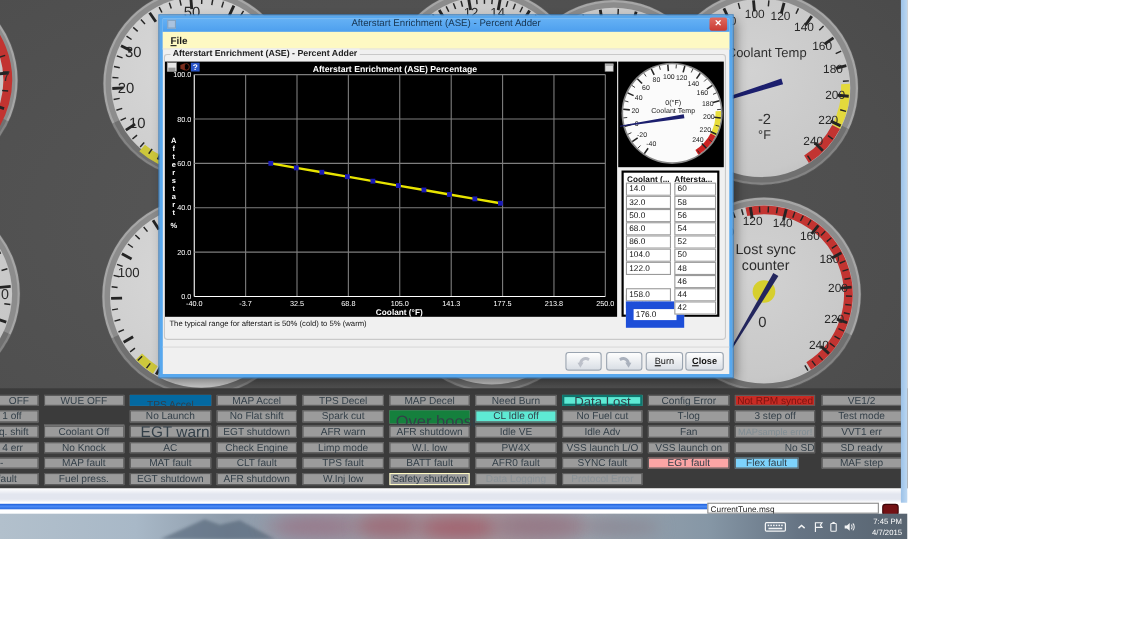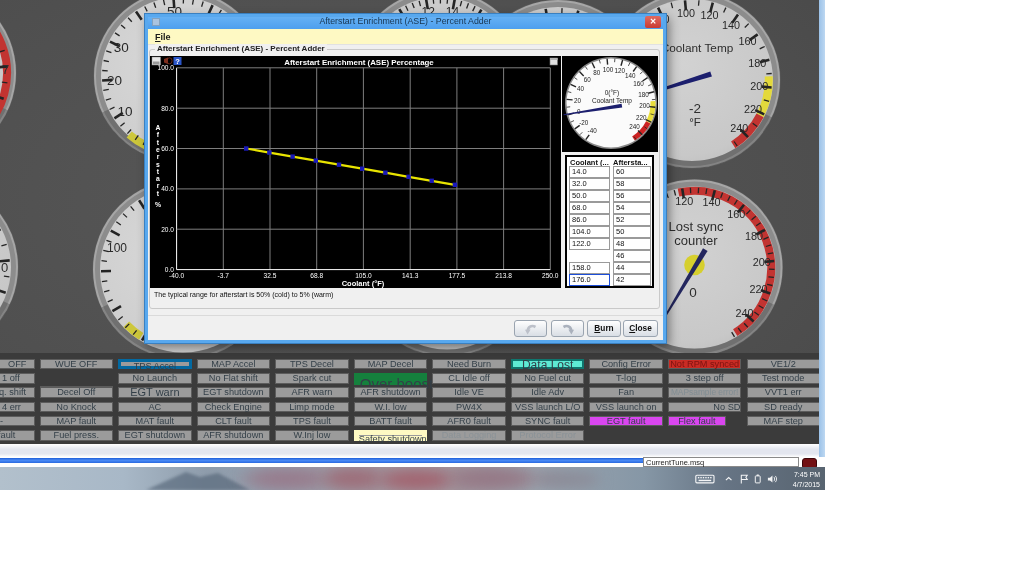--- a/index.html
+++ b/index.html
@@ -415,45 +415,45 @@
       <text x="744.4" y="316.9" font-size="10.8" fill="#282828" text-anchor="middle">240</text>
       <text x="696" y="231" font-size="13" fill="#2e2e2e" text-anchor="middle" font-weight="normal">Lost sync</text>
       <text x="696" y="245" font-size="13" fill="#2e2e2e" text-anchor="middle" font-weight="normal">counter</text>
       <text x="693" y="297" font-size="13.5" fill="#2e2e2e" text-anchor="middle" font-weight="normal">0</text>
       <circle cx="694.5" cy="265" r="10.3" fill="#d6cf2e"></circle>
       <polygon points="707.6,251 665.8,316.9 664.5,316.1 703,248.2" fill="#23265e"></polygon>
     </svg>
 <div style="position:absolute;left:0;top:353px;width:825px;height:91px;background:#3b3b3b;overflow:hidden">
       <div style="position:absolute;left:-39.0px;top:5.8px;width:73.5px;height:10.5px;background:#9b9b9b;border:1px solid #5c5c5c;box-sizing:border-box;font-size:9.2px;line-height:9.6px;text-align:center;color:#333f48;white-space:nowrap"></div>
       <div style="position:absolute;left:39.5px;top:5.8px;width:73.5px;height:10.5px;background:#9b9b9b;border:1px solid #5c5c5c;box-sizing:border-box;font-size:9.2px;line-height:9.6px;text-align:center;color:#333f48;white-space:nowrap">WUE OFF</div>
-      <div style="position:absolute;left:118.1px;top:5.8px;width:73.5px;height:10.5px;background:#9b9b9b;border:3px solid #0369a1;box-sizing:border-box;font-size:9.2px;line-height:9.6px;text-align:center;color:#333f48;white-space:nowrap">TPS Accel</div>
+      <div style="position:absolute;left:118.1px;top:5.8px;width:73.5px;height:10.5px;background:#9b9b9b;border:5px solid #0369a1;box-sizing:border-box;font-size:9.2px;line-height:9.6px;text-align:center;color:#333f48;white-space:nowrap">TPS Accel</div>
       <div style="position:absolute;left:196.6px;top:5.8px;width:73.5px;height:10.5px;background:#9b9b9b;border:1px solid #5c5c5c;box-sizing:border-box;font-size:9.2px;line-height:9.6px;text-align:center;color:#333f48;white-space:nowrap">MAP Accel</div>
       <div style="position:absolute;left:275.2px;top:5.8px;width:73.5px;height:10.5px;background:#9b9b9b;border:1px solid #5c5c5c;box-sizing:border-box;font-size:9.2px;line-height:9.6px;text-align:center;color:#333f48;white-space:nowrap">TPS Decel</div>
       <div style="position:absolute;left:353.8px;top:5.8px;width:73.5px;height:10.5px;background:#9b9b9b;border:1px solid #5c5c5c;box-sizing:border-box;font-size:9.2px;line-height:9.6px;text-align:center;color:#333f48;white-space:nowrap">MAP Decel</div>
       <div style="position:absolute;left:432.3px;top:5.8px;width:73.5px;height:10.5px;background:#9b9b9b;border:1px solid #5c5c5c;box-sizing:border-box;font-size:9.2px;line-height:9.6px;text-align:center;color:#333f48;white-space:nowrap">Need Burn</div>
       <div style="position:absolute;left:510.9px;top:5.8px;width:73.5px;height:10.5px;background:#5eead4;border:2px solid #0f766e;box-sizing:border-box;font-size:12px;line-height:9.6px;text-align:center;color:#333f48;white-space:nowrap">Data Lost</div>
       <div style="position:absolute;left:589.4px;top:5.8px;width:73.5px;height:10.5px;background:#9b9b9b;border:1px solid #5c5c5c;box-sizing:border-box;font-size:9.2px;line-height:9.6px;text-align:center;color:#333f48;white-space:nowrap">Config Error</div>
       <div style="position:absolute;left:667.9px;top:5.8px;width:73.5px;height:10.5px;background:#c92b24;border:1px solid #5c5c5c;box-sizing:border-box;font-size:9.2px;line-height:9.6px;text-align:center;color:#7d1410;white-space:nowrap">Not RPM synced</div>
       <div style="position:absolute;left:746.5px;top:5.8px;width:73.5px;height:10.5px;background:#9b9b9b;border:1px solid #5c5c5c;box-sizing:border-box;font-size:9.2px;line-height:9.6px;text-align:center;color:#333f48;white-space:nowrap">VE1/2</div>
       <div style="position:absolute;left:8px;top:5.8px;font-size:9.2px;line-height:10px;color:#333f48;white-space:nowrap">OFF</div>
       <div style="position:absolute;left:-39.0px;top:20.1px;width:73.5px;height:10.5px;background:#9b9b9b;border:1px solid #5c5c5c;box-sizing:border-box;font-size:9.2px;line-height:9.6px;text-align:center;color:#333f48;white-space:nowrap"></div>
       <div style="position:absolute;left:39.5px;top:33px;width:73.5px;height:10.5px;background:#9b9b9b;border:1px solid #5c5c5c;box-sizing:border-box;font-size:9.2px;line-height:9.6px;text-align:center;color:#333f48;white-space:nowrap">N2O 2 off</div>
       <div style="position:absolute;left:118.1px;top:20.1px;width:73.5px;height:10.5px;background:#9b9b9b;border:1px solid #5c5c5c;box-sizing:border-box;font-size:9.2px;line-height:9.6px;text-align:center;color:#333f48;white-space:nowrap">No Launch</div>
       <div style="position:absolute;left:196.6px;top:20.1px;width:73.5px;height:10.5px;background:#9b9b9b;border:1px solid #5c5c5c;box-sizing:border-box;font-size:9.2px;line-height:9.6px;text-align:center;color:#333f48;white-space:nowrap">No Flat shift</div>
       <div style="position:absolute;left:275.2px;top:20.1px;width:73.5px;height:10.5px;background:#9b9b9b;border:1px solid #5c5c5c;box-sizing:border-box;font-size:9.2px;line-height:9.6px;text-align:center;color:#333f48;white-space:nowrap">Spark cut</div>
       <div style="position:absolute;left:353.8px;top:20.1px;width:73.5px;height:10.5px;background:#9b9b9b;border:6px solid #15803d;box-sizing:border-box;font-size:15px;line-height:9.6px;text-align:center;color:#333f48;white-space:nowrap">Over boost</div>
-      <div style="position:absolute;left:432.3px;top:20.1px;width:73.5px;height:10.5px;background:#a3a3a3;border:1px solid #5c5c5c;box-sizing:border-box;font-size:9.2px;line-height:9.6px;text-align:center;color:#333f48;white-space:nowrap">CL Idle off</div>
+      <div style="position:absolute;left:432.3px;top:20.1px;width:73.5px;height:10.5px;background:#5eead4;border:1px solid #5c5c5c;box-sizing:border-box;font-size:9.2px;line-height:9.6px;text-align:center;color:#333f48;white-space:nowrap">CL Idle off</div>
       <div style="position:absolute;left:510.9px;top:20.1px;width:73.5px;height:10.5px;background:#9b9b9b;border:1px solid #5c5c5c;box-sizing:border-box;font-size:9.2px;line-height:9.6px;text-align:center;color:#333f48;white-space:nowrap">No Fuel cut</div>
       <div style="position:absolute;left:589.4px;top:20.1px;width:73.5px;height:10.5px;background:#9b9b9b;border:1px solid #5c5c5c;box-sizing:border-box;font-size:9.2px;line-height:9.6px;text-align:center;color:#333f48;white-space:nowrap">T-log</div>
       <div style="position:absolute;left:667.9px;top:20.1px;width:73.5px;height:10.5px;background:#9b9b9b;border:1px solid #5c5c5c;box-sizing:border-box;font-size:9.2px;line-height:9.6px;text-align:center;color:#333f48;white-space:nowrap">3 step off</div>
       <div style="position:absolute;left:746.5px;top:20.1px;width:73.5px;height:10.5px;background:#9b9b9b;border:1px solid #5c5c5c;box-sizing:border-box;font-size:9.2px;line-height:9.6px;text-align:center;color:#333f48;white-space:nowrap">Test mode</div>
       <div style="position:absolute;left:2px;top:20.1px;font-size:9.2px;line-height:10px;color:#333f48;white-space:nowrap">1 off</div>
       <div style="position:absolute;left:-39.0px;top:34.3px;width:73.5px;height:10.5px;background:#9b9b9b;border:1px solid #5c5c5c;box-sizing:border-box;font-size:9.2px;line-height:9.6px;text-align:center;color:#333f48;white-space:nowrap"></div>
-      <div style="position:absolute;left:39.5px;top:34.3px;width:73.5px;height:10.5px;background:#9b9b9b;border:1px solid #5c5c5c;box-sizing:border-box;font-size:9.2px;line-height:9.6px;text-align:center;color:#333f48;white-space:nowrap">Decel Off</div>
-      <div style="position:absolute;left:118.1px;top:34.3px;width:73.5px;height:10.5px;background:#9b9b9b;border:1px solid #5c5c5c;box-sizing:border-box;font-size:11px;line-height:9.6px;text-align:center;color:#333f48;white-space:nowrap">EGT warn</div>
+      <div style="position:absolute;left:39.5px;top:34.3px;width:73.5px;height:10.5px;background:#9b9b9b;border:1px solid #5c5c5c;box-sizing:border-box;font-size:9.2px;line-height:9.6px;text-align:center;color:#333f48;white-space:nowrap">Coolant Off</div>
+      <div style="position:absolute;left:118.1px;top:34.3px;width:73.5px;height:10.5px;background:#9b9b9b;border:1px solid #5c5c5c;box-sizing:border-box;font-size:14px;line-height:9.6px;text-align:right;color:#333f48;white-space:nowrap">EGT warn</div>
       <div style="position:absolute;left:196.6px;top:34.3px;width:73.5px;height:10.5px;background:#9b9b9b;border:1px solid #5c5c5c;box-sizing:border-box;font-size:9.2px;line-height:9.6px;text-align:center;color:#333f48;white-space:nowrap">EGT shutdown</div>
       <div style="position:absolute;left:275.2px;top:34.3px;width:73.5px;height:10.5px;background:#9b9b9b;border:1px solid #5c5c5c;box-sizing:border-box;font-size:9.2px;line-height:9.6px;text-align:center;color:#333f48;white-space:nowrap">AFR warn</div>
       <div style="position:absolute;left:353.8px;top:34.3px;width:73.5px;height:10.5px;background:#9b9b9b;border:1px solid #5c5c5c;box-sizing:border-box;font-size:9.2px;line-height:9.6px;text-align:center;color:#333f48;white-space:nowrap">AFR shutdown</div>
       <div style="position:absolute;left:432.3px;top:34.3px;width:73.5px;height:10.5px;background:#9b9b9b;border:1px solid #5c5c5c;box-sizing:border-box;font-size:9.2px;line-height:9.6px;text-align:center;color:#333f48;white-space:nowrap">Idle VE</div>
       <div style="position:absolute;left:510.9px;top:34.3px;width:73.5px;height:10.5px;background:#9b9b9b;border:1px solid #5c5c5c;box-sizing:border-box;font-size:9.2px;line-height:9.6px;text-align:center;color:#333f48;white-space:nowrap">Idle Adv</div>
       <div style="position:absolute;left:589.4px;top:34.3px;width:73.5px;height:10.5px;background:#9b9b9b;border:1px solid #5c5c5c;box-sizing:border-box;font-size:9.2px;line-height:9.6px;text-align:center;color:#333f48;white-space:nowrap">Fan</div>
       <div style="position:absolute;left:667.9px;top:34.3px;width:73.5px;height:10.5px;background:#9b9b9b;border:1px solid #5c5c5c;box-sizing:border-box;font-size:8.4px;line-height:9.6px;text-align:center;color:#818d93;white-space:nowrap">MAPsample error!</div>
       <div style="position:absolute;left:746.5px;top:34.3px;width:73.5px;height:10.5px;background:#9b9b9b;border:1px solid #5c5c5c;box-sizing:border-box;font-size:9.2px;line-height:9.6px;text-align:center;color:#333f48;white-space:nowrap">VVT1 err</div>
       <div style="position:absolute;left:-1px;top:34.3px;font-size:9.2px;line-height:10px;color:#333f48;white-space:nowrap">q. shift</div>
       <div style="position:absolute;left:-39.0px;top:48.5px;width:73.5px;height:10.5px;background:#9b9b9b;border:1px solid #5c5c5c;box-sizing:border-box;font-size:9.2px;line-height:9.6px;text-align:center;color:#333f48;white-space:nowrap"></div>
@@ -469,30 +469,30 @@
       <div style="position:absolute;left:746.5px;top:48.5px;width:73.5px;height:10.5px;background:#9b9b9b;border:1px solid #5c5c5c;box-sizing:border-box;font-size:9.2px;line-height:9.6px;text-align:center;color:#333f48;white-space:nowrap">SD ready</div>
       <div style="position:absolute;left:2px;top:48.5px;font-size:9.2px;line-height:10px;color:#333f48;white-space:nowrap">4 err</div>
       <div style="position:absolute;left:-39.0px;top:62.8px;width:73.5px;height:10.5px;background:#9b9b9b;border:1px solid #5c5c5c;box-sizing:border-box;font-size:9.2px;line-height:9.6px;text-align:center;color:#333f48;white-space:nowrap"></div>
       <div style="position:absolute;left:39.5px;top:62.8px;width:73.5px;height:10.5px;background:#9b9b9b;border:1px solid #5c5c5c;box-sizing:border-box;font-size:9.2px;line-height:9.6px;text-align:center;color:#333f48;white-space:nowrap">MAP fault</div>
       <div style="position:absolute;left:118.1px;top:62.8px;width:73.5px;height:10.5px;background:#9b9b9b;border:1px solid #5c5c5c;box-sizing:border-box;font-size:9.2px;line-height:9.6px;text-align:center;color:#333f48;white-space:nowrap">MAT fault</div>
       <div style="position:absolute;left:196.6px;top:62.8px;width:73.5px;height:10.5px;background:#9b9b9b;border:1px solid #5c5c5c;box-sizing:border-box;font-size:9.2px;line-height:9.6px;text-align:center;color:#333f48;white-space:nowrap">CLT fault</div>
       <div style="position:absolute;left:275.2px;top:62.8px;width:73.5px;height:10.5px;background:#9b9b9b;border:1px solid #5c5c5c;box-sizing:border-box;font-size:9.2px;line-height:9.6px;text-align:center;color:#333f48;white-space:nowrap">TPS fault</div>
       <div style="position:absolute;left:353.8px;top:62.8px;width:73.5px;height:10.5px;background:#9b9b9b;border:1px solid #5c5c5c;box-sizing:border-box;font-size:9.2px;line-height:9.6px;text-align:center;color:#333f48;white-space:nowrap">BATT fault</div>
       <div style="position:absolute;left:432.3px;top:62.8px;width:73.5px;height:10.5px;background:#9b9b9b;border:1px solid #5c5c5c;box-sizing:border-box;font-size:9.2px;line-height:9.6px;text-align:center;color:#333f48;white-space:nowrap">AFR0 fault</div>
       <div style="position:absolute;left:510.9px;top:62.8px;width:73.5px;height:10.5px;background:#9b9b9b;border:1px solid #5c5c5c;box-sizing:border-box;font-size:9.2px;line-height:9.6px;text-align:center;color:#333f48;white-space:nowrap">SYNC fault</div>
-      <div style="position:absolute;left:589.4px;top:62.8px;width:73.5px;height:10.5px;background:#d946ef;border:1px solid #5c5c5c;box-sizing:border-box;font-size:9.2px;line-height:9.6px;text-align:center;color:#333f48;white-space:nowrap">EGT fault</div>
-      <div style="position:absolute;left:667.9px;top:62.8px;width:58px;height:10.5px;background:#d946ef;border:1px solid #5c5c5c;box-sizing:border-box;font-size:9.2px;line-height:9.6px;text-align:center;color:#333f48;white-space:nowrap">Flex fault</div>
+      <div style="position:absolute;left:589.4px;top:62.8px;width:73.5px;height:10.5px;background:#fca5a5;border:1px solid #5c5c5c;box-sizing:border-box;font-size:9.2px;line-height:9.6px;text-align:center;color:#333f48;white-space:nowrap">EGT fault</div>
+      <div style="position:absolute;left:667.9px;top:62.8px;width:58px;height:10.5px;background:#7dd3fc;border:1px solid #5c5c5c;box-sizing:border-box;font-size:9.2px;line-height:9.6px;text-align:center;color:#333f48;white-space:nowrap">Flex fault</div>
       <div style="position:absolute;left:746.5px;top:62.8px;width:73.5px;height:10.5px;background:#9b9b9b;border:1px solid #5c5c5c;box-sizing:border-box;font-size:9.2px;line-height:9.6px;text-align:center;color:#333f48;white-space:nowrap">MAF step</div>
       <div style="position:absolute;left:0px;top:62.8px;font-size:9.2px;line-height:10px;color:#333f48;white-space:nowrap">-</div>
       <div style="position:absolute;left:-39.0px;top:77.0px;width:73.5px;height:10.5px;background:#9b9b9b;border:1px solid #5c5c5c;box-sizing:border-box;font-size:9.2px;line-height:9.6px;text-align:center;color:#333f48;white-space:nowrap"></div>
       <div style="position:absolute;left:39.5px;top:77.0px;width:73.5px;height:10.5px;background:#9b9b9b;border:1px solid #5c5c5c;box-sizing:border-box;font-size:9.2px;line-height:9.6px;text-align:center;color:#333f48;white-space:nowrap">Fuel press.</div>
       <div style="position:absolute;left:118.1px;top:77.0px;width:73.5px;height:10.5px;background:#9b9b9b;border:1px solid #5c5c5c;box-sizing:border-box;font-size:9.2px;line-height:9.6px;text-align:center;color:#333f48;white-space:nowrap">EGT shutdown</div>
       <div style="position:absolute;left:196.6px;top:77.0px;width:73.5px;height:10.5px;background:#9b9b9b;border:1px solid #5c5c5c;box-sizing:border-box;font-size:9.2px;line-height:9.6px;text-align:center;color:#333f48;white-space:nowrap">AFR shutdown</div>
       <div style="position:absolute;left:275.2px;top:77.0px;width:73.5px;height:10.5px;background:#9b9b9b;border:1px solid #5c5c5c;box-sizing:border-box;font-size:9.2px;line-height:9.6px;text-align:center;color:#333f48;white-space:nowrap">W.Inj low</div>
-      <div style="position:absolute;left:353.8px;top:77.0px;width:73.5px;height:10.5px;background:#9b9b9b;border:5px solid #fef9c3;box-sizing:border-box;font-size:9.2px;line-height:9.6px;text-align:left;color:#333f48;white-space:nowrap">Safety shutdown</div>
+      <div style="position:absolute;left:353.8px;top:77.0px;width:73.5px;height:10.5px;background:#9b9b9b;border:1px solid #fef9c3;box-sizing:border-box;font-size:9.2px;line-height:9.6px;text-align:center;color:#333f48;white-space:nowrap">Safety shutdown</div>
       <div style="position:absolute;left:432.3px;top:77.0px;width:73.5px;height:10.5px;background:#9b9b9b;border:1px solid #5c5c5c;box-sizing:border-box;font-size:9.2px;line-height:9.6px;text-align:center;color:#8a9297;white-space:nowrap">Data Logging</div>
       <div style="position:absolute;left:510.9px;top:77.0px;width:73.5px;height:10.5px;background:#9b9b9b;border:1px solid #5c5c5c;box-sizing:border-box;font-size:9.2px;line-height:9.6px;text-align:center;color:#8a9297;white-space:nowrap">Protocol Error</div>
       <div style="position:absolute;left:-2px;top:77.0px;font-size:9.2px;line-height:10px;color:#333f48;white-space:nowrap">fault</div>
     </div>
 <div style="position:absolute;left:0;top:444px;width:825px;height:13px;background:linear-gradient(#ffffff,#e3e6ef 40%,#e3e6ef 75%,#ffffff)"></div>
     <div style="position:absolute;left:0;top:457px;width:825px;height:10px;background:#fff"></div>
     <div style="position:absolute;left:0;top:458px;width:643px;height:5px;background:linear-gradient(#1b5cd8,#4b8bf5 45%,#2a6ae0)"></div>
     <div style="position:absolute;left:643px;top:456.5px;width:156px;height:10.5px;background:#fff;border:1px solid #8a8a8a;box-sizing:border-box;font-size:7.5px;line-height:9px;color:#222;padding-left:2px">CurrentTune.msq</div>
     <div style="position:absolute;left:802px;top:457.5px;width:13px;height:9px;background:#731114;border-radius:3px;border:1px solid #3d0508"></div>
     <div style="position:absolute;left:0;top:467px;width:825px;height:23px;overflow:hidden;background:linear-gradient(90deg,#b2c0cc 0%,#a8b8c7 15%,#8e9cab 25%,#98a2b0 35%,#a29aa3 45%,#a399a1 55%,#9aa4af 65%,#8697a6 78%,#667484 88%,#586470 100%)">
@@ -674,28 +674,28 @@
         <div style="position:absolute;left:2px;top:57.2px;width:37px;height:9.5px;background:#fff;border:1px solid #9a9a9a;font-size:7.5px;color:#111;line-height:9px;padding-left:2px">86.0</div>
         <div style="position:absolute;left:46px;top:57.2px;width:34px;height:9.5px;background:#fff;border:1px solid #9a9a9a;font-size:7.5px;color:#111;line-height:9px;padding-left:2px">52</div>
         <div style="position:absolute;left:2px;top:69.25px;width:37px;height:9.5px;background:#fff;border:1px solid #9a9a9a;font-size:7.5px;color:#111;line-height:9px;padding-left:2px">104.0</div>
         <div style="position:absolute;left:46px;top:69.25px;width:34px;height:9.5px;background:#fff;border:1px solid #9a9a9a;font-size:7.5px;color:#111;line-height:9px;padding-left:2px">50</div>
         <div style="position:absolute;left:2px;top:81.30000000000001px;width:37px;height:9.5px;background:#fff;border:1px solid #9a9a9a;font-size:7.5px;color:#111;line-height:9px;padding-left:2px">122.0</div>
         <div style="position:absolute;left:46px;top:81.30000000000001px;width:34px;height:9.5px;background:#fff;border:1px solid #9a9a9a;font-size:7.5px;color:#111;line-height:9px;padding-left:2px">48</div>
         <div style="position:absolute;left:2px;top:111px;width:37px;height:9.5px;background:#e5e5e5;border:1px solid #9a9a9a;font-size:7.5px;color:#111;line-height:9px;padding-left:2px">140.0</div>
         <div style="position:absolute;left:46px;top:93.35000000000001px;width:34px;height:9.5px;background:#fff;border:1px solid #9a9a9a;font-size:7.5px;color:#111;line-height:9px;padding-left:2px">46</div>
         <div style="position:absolute;left:2px;top:105.4px;width:37px;height:9.5px;background:#fff;border:1px solid #9a9a9a;font-size:7.5px;color:#111;line-height:9px;padding-left:2px">158.0</div>
         <div style="position:absolute;left:46px;top:105.4px;width:34px;height:9.5px;background:#fff;border:1px solid #9a9a9a;font-size:7.5px;color:#111;line-height:9px;padding-left:2px">44</div>
-        <div style="position:absolute;left:2px;top:117.45px;width:37px;height:9.5px;background:#fff;border:1px solid #1d4ed8;font-size:7.5px;color:#111;line-height:9px;padding-left:2px">176.0</div>
+        <div style="position:absolute;left:2px;top:117.45px;width:37px;height:9.5px;background:#fff;border:7px solid #1d4ed8;font-size:7.5px;color:#111;line-height:9px;padding-left:2px">176.0</div>
         <div style="position:absolute;left:46px;top:117.45px;width:34px;height:9.5px;background:#fff;border:1px solid #9a9a9a;font-size:7.5px;color:#111;line-height:9px;padding-left:2px">42</div>
       </div>
       <div style="position:absolute;left:6px;top:274px;font-size:7px;color:#111">The typical range for afterstart is 50% (cold) to 5% (warm)</div>
       <div style="position:absolute;left:0px;top:298px;width:515px;height:1px;background:#dadada"></div>
       <div style="position:absolute;top:303px;height:17px;background:linear-gradient(#fefefe,#d9dee5);border:1px solid #9aa4b0;border-radius:3px;box-sizing:border-box;text-align:center;left:366px;width:33px"><svg width="18" height="14" style="margin-top:1px">
           <path d="M13.5 5 C9.5 2.6 5.5 5 5.8 9.5" stroke="#bcc0c9" stroke-width="2.7" fill="none"></path>
           <polygon points="3,7.8 8.6,7.6 5.6,12.4" fill="#bcc0c9"></polygon>
         </svg></div>
       <div style="position:absolute;top:303px;height:17px;background:linear-gradient(#fefefe,#d9dee5);border:1px solid #9aa4b0;border-radius:3px;box-sizing:border-box;text-align:center;left:403px;width:33px"><svg width="18" height="14" style="margin-top:1px">
           <path d="M4.5 5 C8.5 2.6 12.5 5 12.2 9.5" stroke="#aab1bd" stroke-width="2.7" fill="none"></path>
           <polygon points="15,7.8 9.4,7.6 12.4,12.4" fill="#aab1bd"></polygon>
         </svg></div>
-      <div style="position:absolute;top:303px;height:17px;background:linear-gradient(#fefefe,#d9dee5);border:1px solid #9aa4b0;border-radius:3px;box-sizing:border-box;text-align:center;left:439px;width:34px;font-size:8.3px;font-weight:bold;color:#111;line-height:15px"><span style="text-decoration:underline">B</span>urn</div>
+      <div style="position:absolute;top:303px;height:17px;background:linear-gradient(#fefefe,#d9dee5);border:1px solid #9aa4b0;border-radius:3px;box-sizing:border-box;text-align:center;left:439px;width:34px;font-size:8.3px;font-weight:normal;color:#111;line-height:15px"><span style="text-decoration:underline">B</span>urn</div>
       <div style="position:absolute;top:303px;height:17px;background:linear-gradient(#fefefe,#d9dee5);border:1px solid #9aa4b0;border-radius:3px;box-sizing:border-box;text-align:center;left:475px;width:35px;font-size:8.3px;font-weight:bold;color:#111;line-height:15px"><span style="text-decoration:underline">C</span>lose</div>
     </div>
 </div>
 </body></html>

